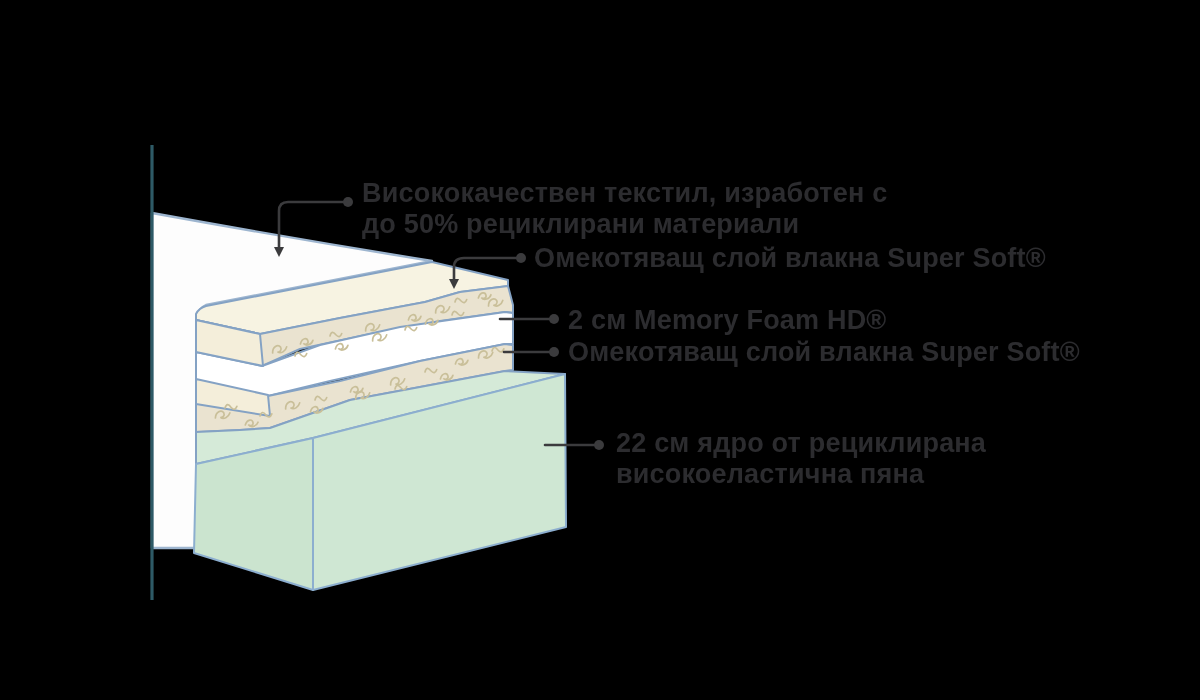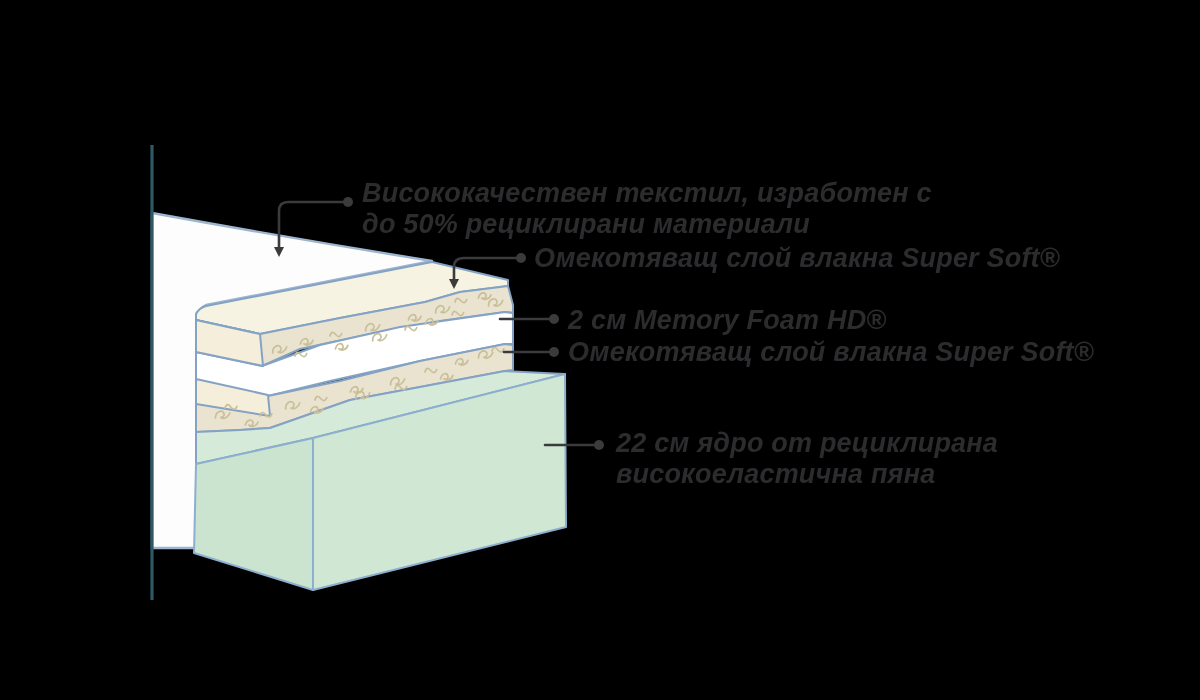--- a/index.html
+++ b/index.html
@@ -2,21 +2,21 @@
 <html><head>
 <meta charset="utf-8">
 <style>
   html,body{margin:0;padding:0;}
   body{
     width:1200px;height:700px;
     background:#000000;
     overflow:hidden;
     font-family:"Liberation Sans", sans-serif;
   }
-  .stage{position:relative;width:1200px;height:592px;font-style:italic;}
+  .stage{position:relative;width:1200px;height:592px;}
   svg{display:block;}
   .lbl{
     font-family:"Liberation Sans", sans-serif;
     font-size:27px;
     font-weight:600;
     fill:#2c2c2f;
     letter-spacing:0.2px;
   }
   .outline{stroke:#84a2c4;stroke-width:2;stroke-linejoin:round;}
   .leader{stroke:#3b3b3d;stroke-width:2.6;fill:none;stroke-linecap:round;}

